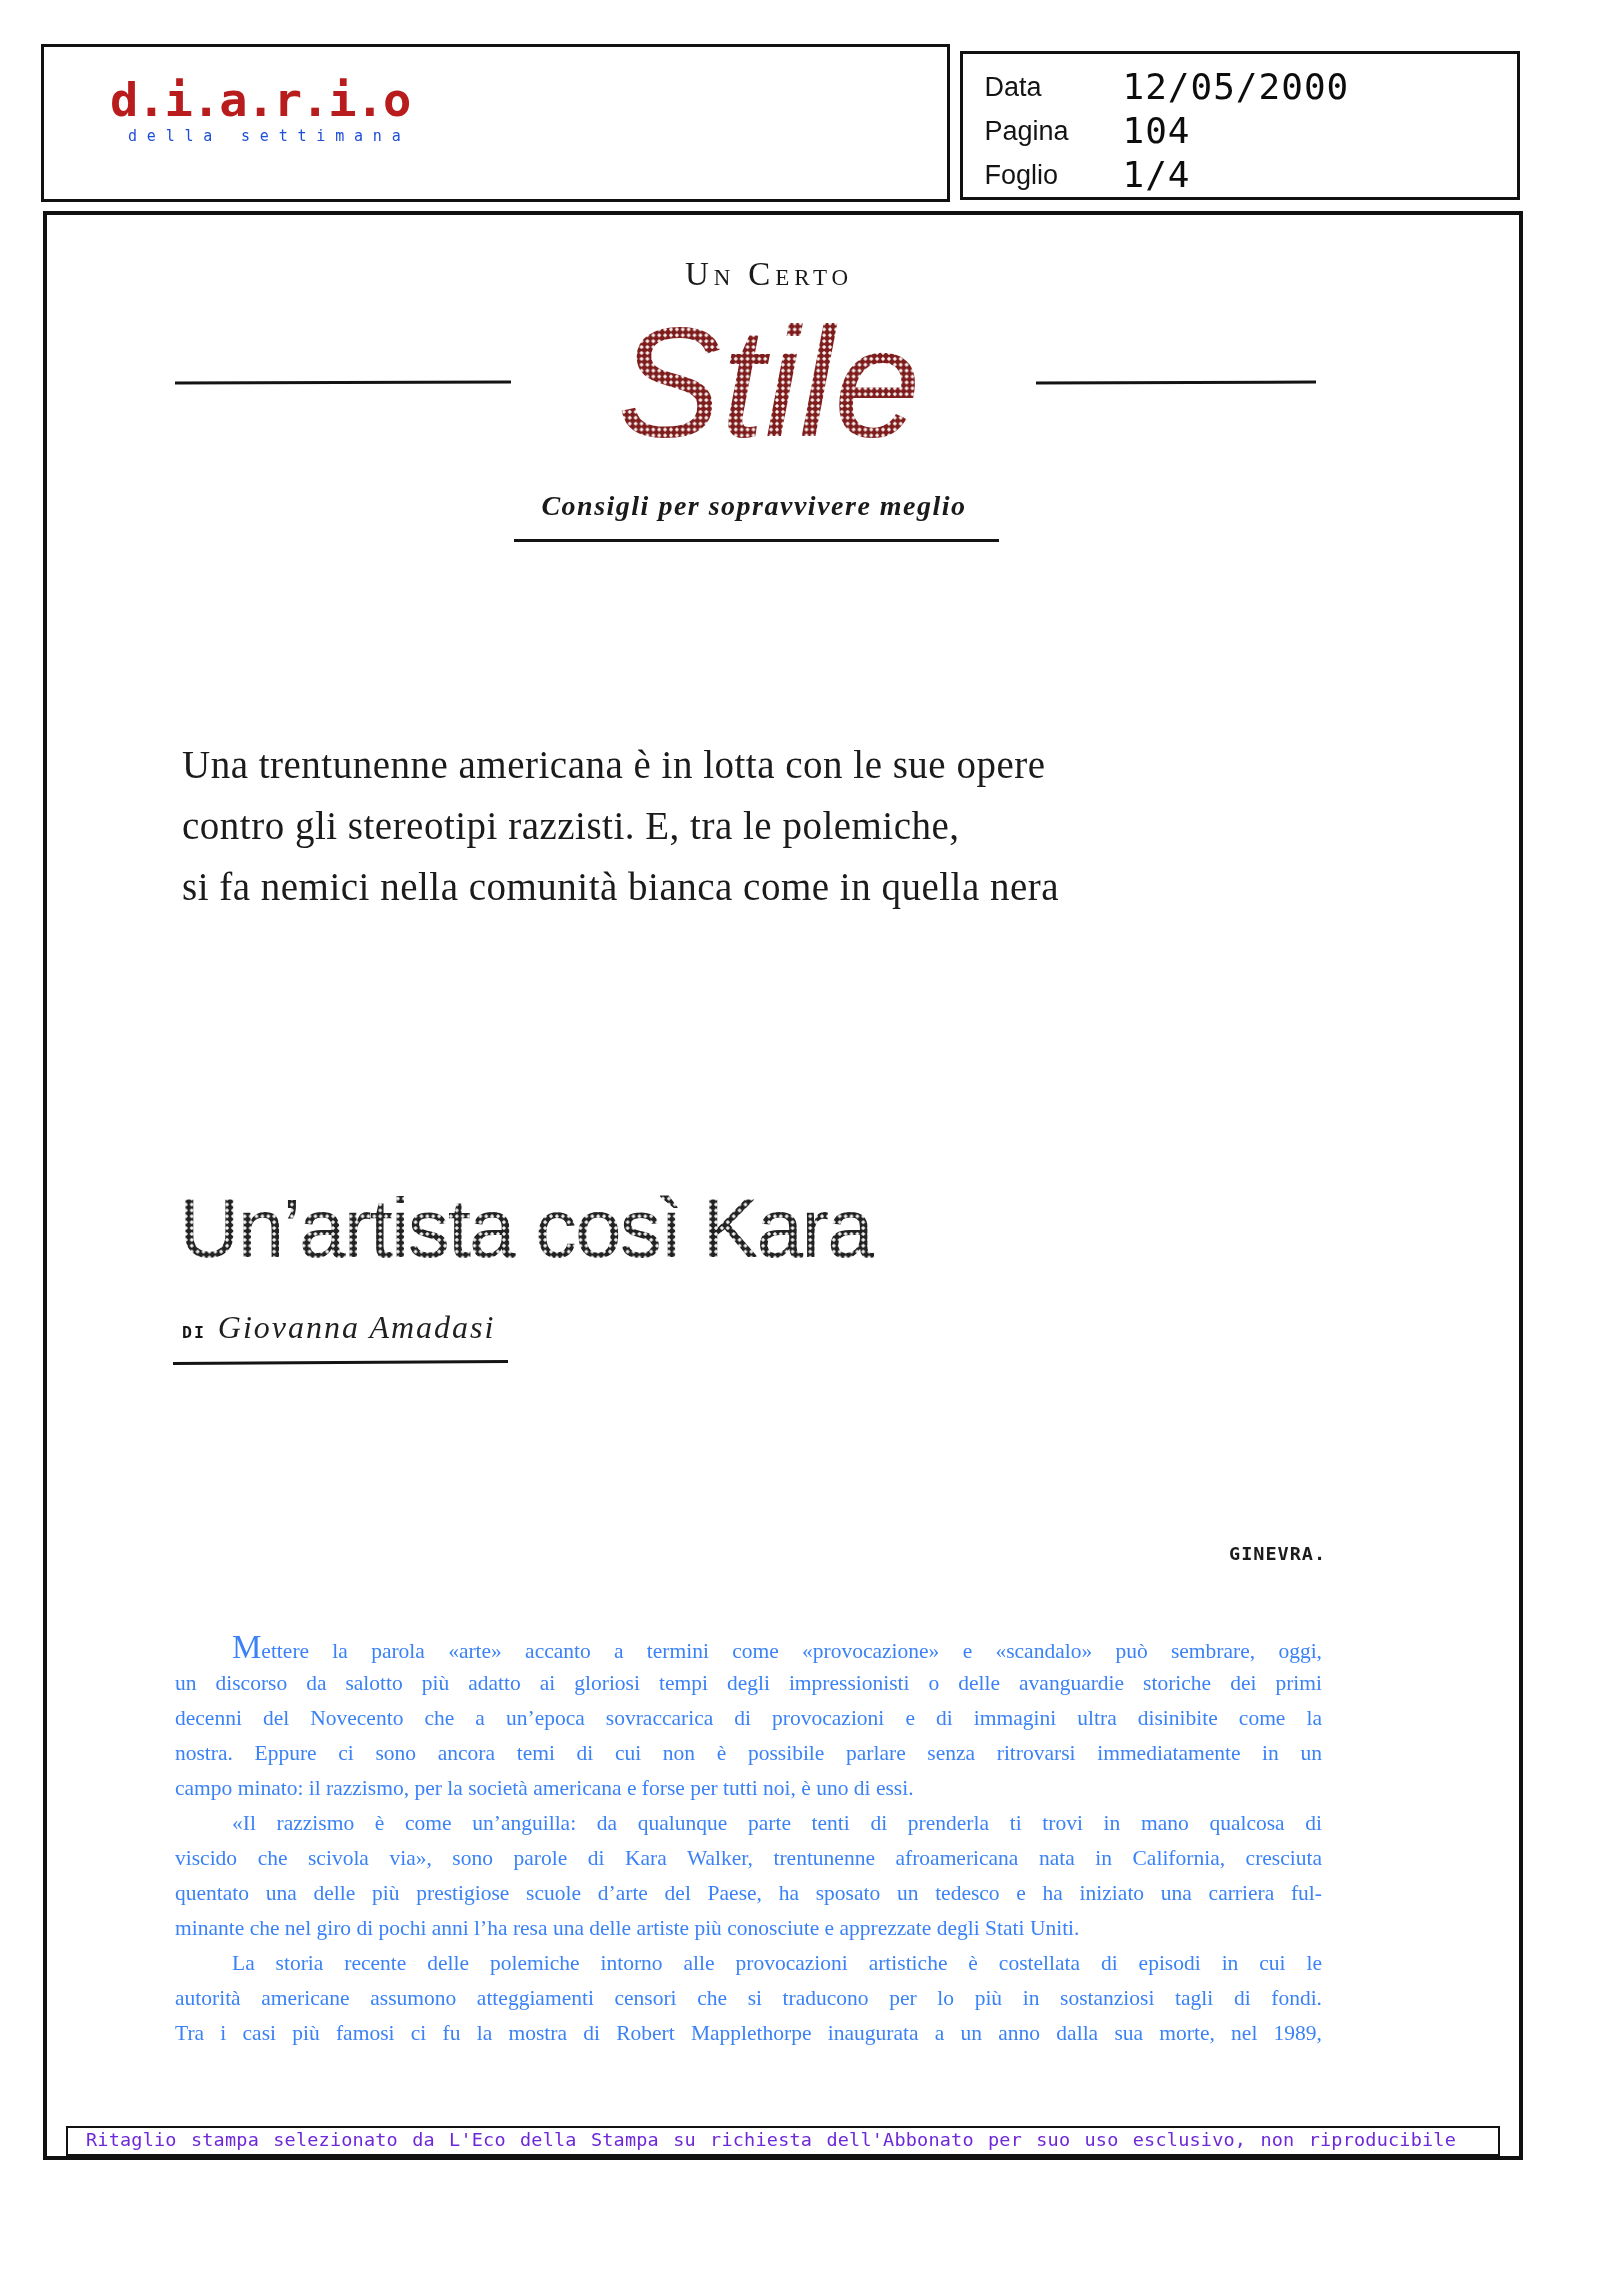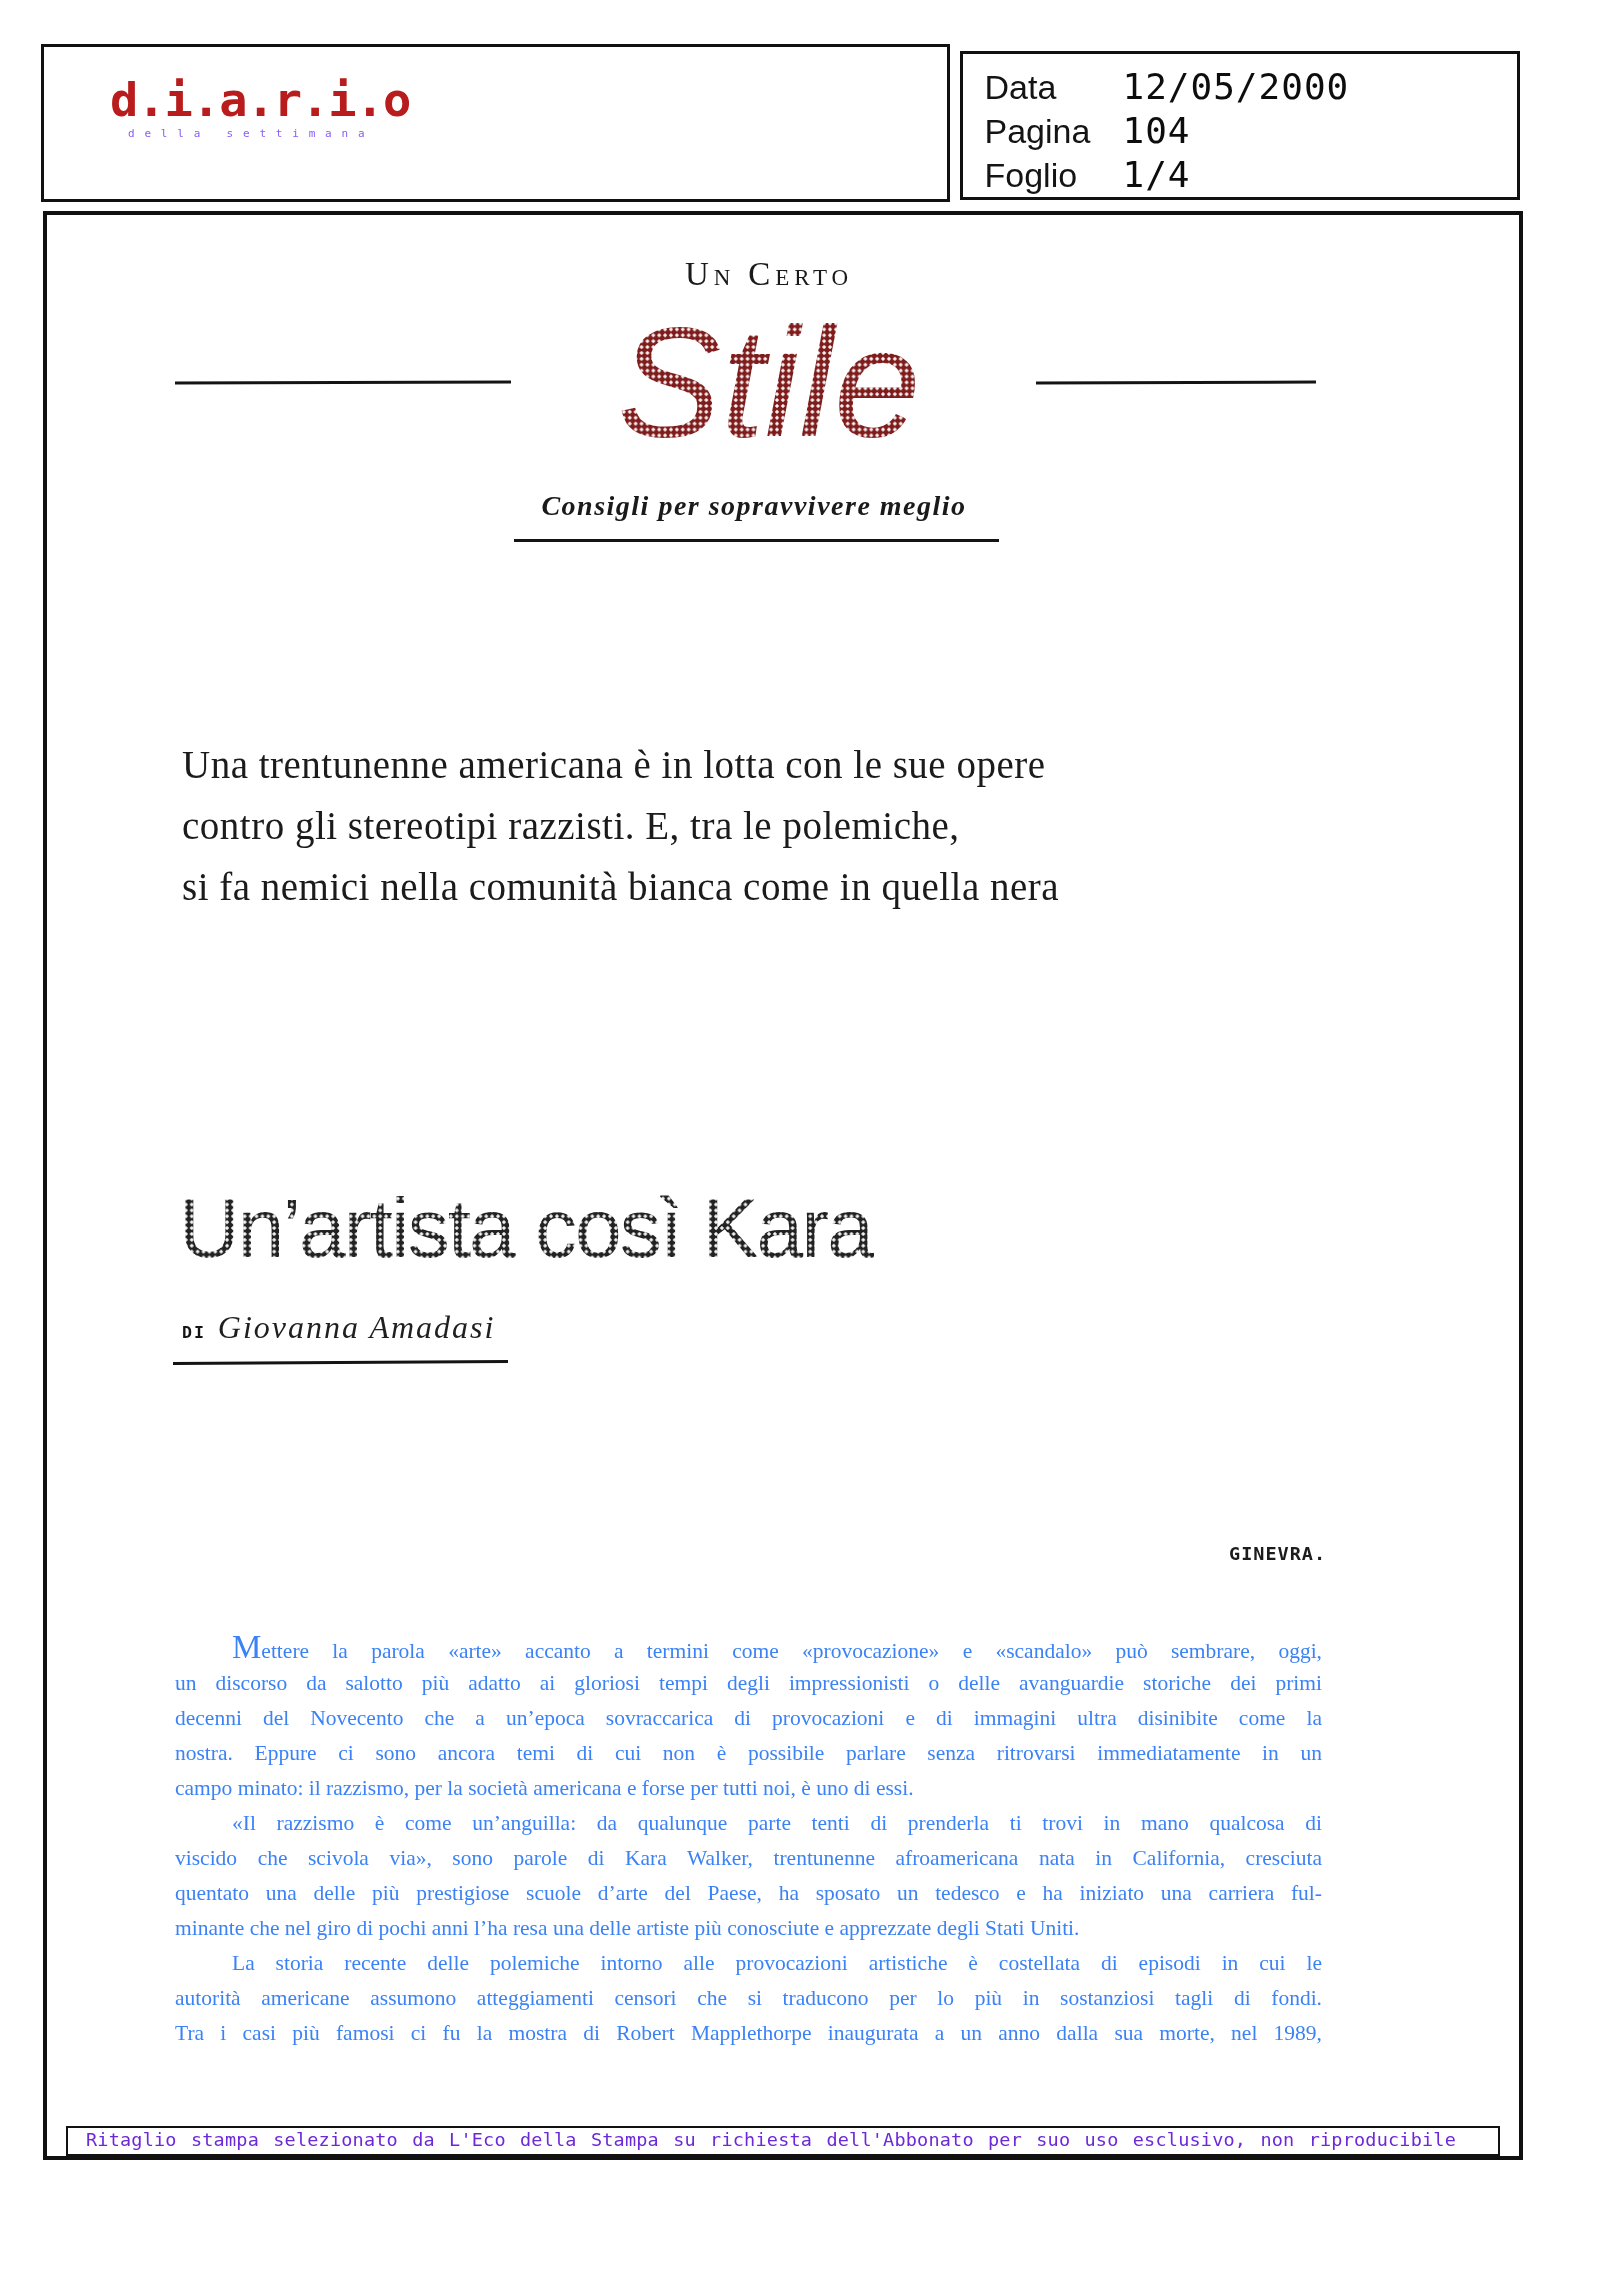--- a/index.html
+++ b/index.html
@@ -6,28 +6,28 @@
   .page{position:relative;width:1623px;height:2272px;background:#ffffff;overflow:hidden;
         font-family:"Liberation Serif", serif;color:#161616;}
 
   
   .logo-box{position:absolute;left:41px;top:44px;width:909px;height:158px;
             border:3.9px solid #111;box-sizing:border-box;background:#fff;}
   .logo-main{position:absolute;left:66px;top:25px;
              font-family:"DejaVu Sans Mono", monospace;font-weight:700;
              font-size:47px;letter-spacing:-1px;color:#b91c1c;white-space:nowrap;}
   .logo-sub{position:absolute;left:84px;top:80px;
-            font-family:"DejaVu Sans Mono", monospace;font-size:11px;letter-spacing:9.8px;
-            color:#8b5cf6;white-space:nowrap;}
+            font-family:"DejaVu Sans Mono", monospace;font-size:15px;letter-spacing:9.8px;
+            color:#1d4ed8;white-space:nowrap;}
 
   .info-box{position:absolute;left:960px;top:51px;width:560px;height:149px;
             border:3.9px solid #111;box-sizing:border-box;background:#fff;padding:9.8px 0 0 21.5px;}
   .info-row{height:44px;line-height:44px;white-space:nowrap;}
   .info-label{display:inline-block;width:138px;font-family:"Liberation Sans", sans-serif;
-              font-size:34px;color:#141414;vertical-align:middle;}
+              font-size:27px;color:#141414;vertical-align:middle;}
   .info-value{display:inline-block;font-family:"DejaVu Sans Mono", monospace;
               font-size:36px;color:#0d0d0d;vertical-align:middle;letter-spacing:1px;}
 
   
   .main-box{position:absolute;left:43px;top:211px;width:1480px;height:1949px;
             border:4.9px solid #111;box-sizing:border-box;background:#fff;}
 
   .kicker{position:absolute;left:527px;top:41px;width:390px;text-align:center;
           font-variant:small-caps;font-size:33px;letter-spacing:4.9px;color:#1a1a1a;}
   .stile{position:absolute;left:517px;top:72px;width:410px;text-align:center;

